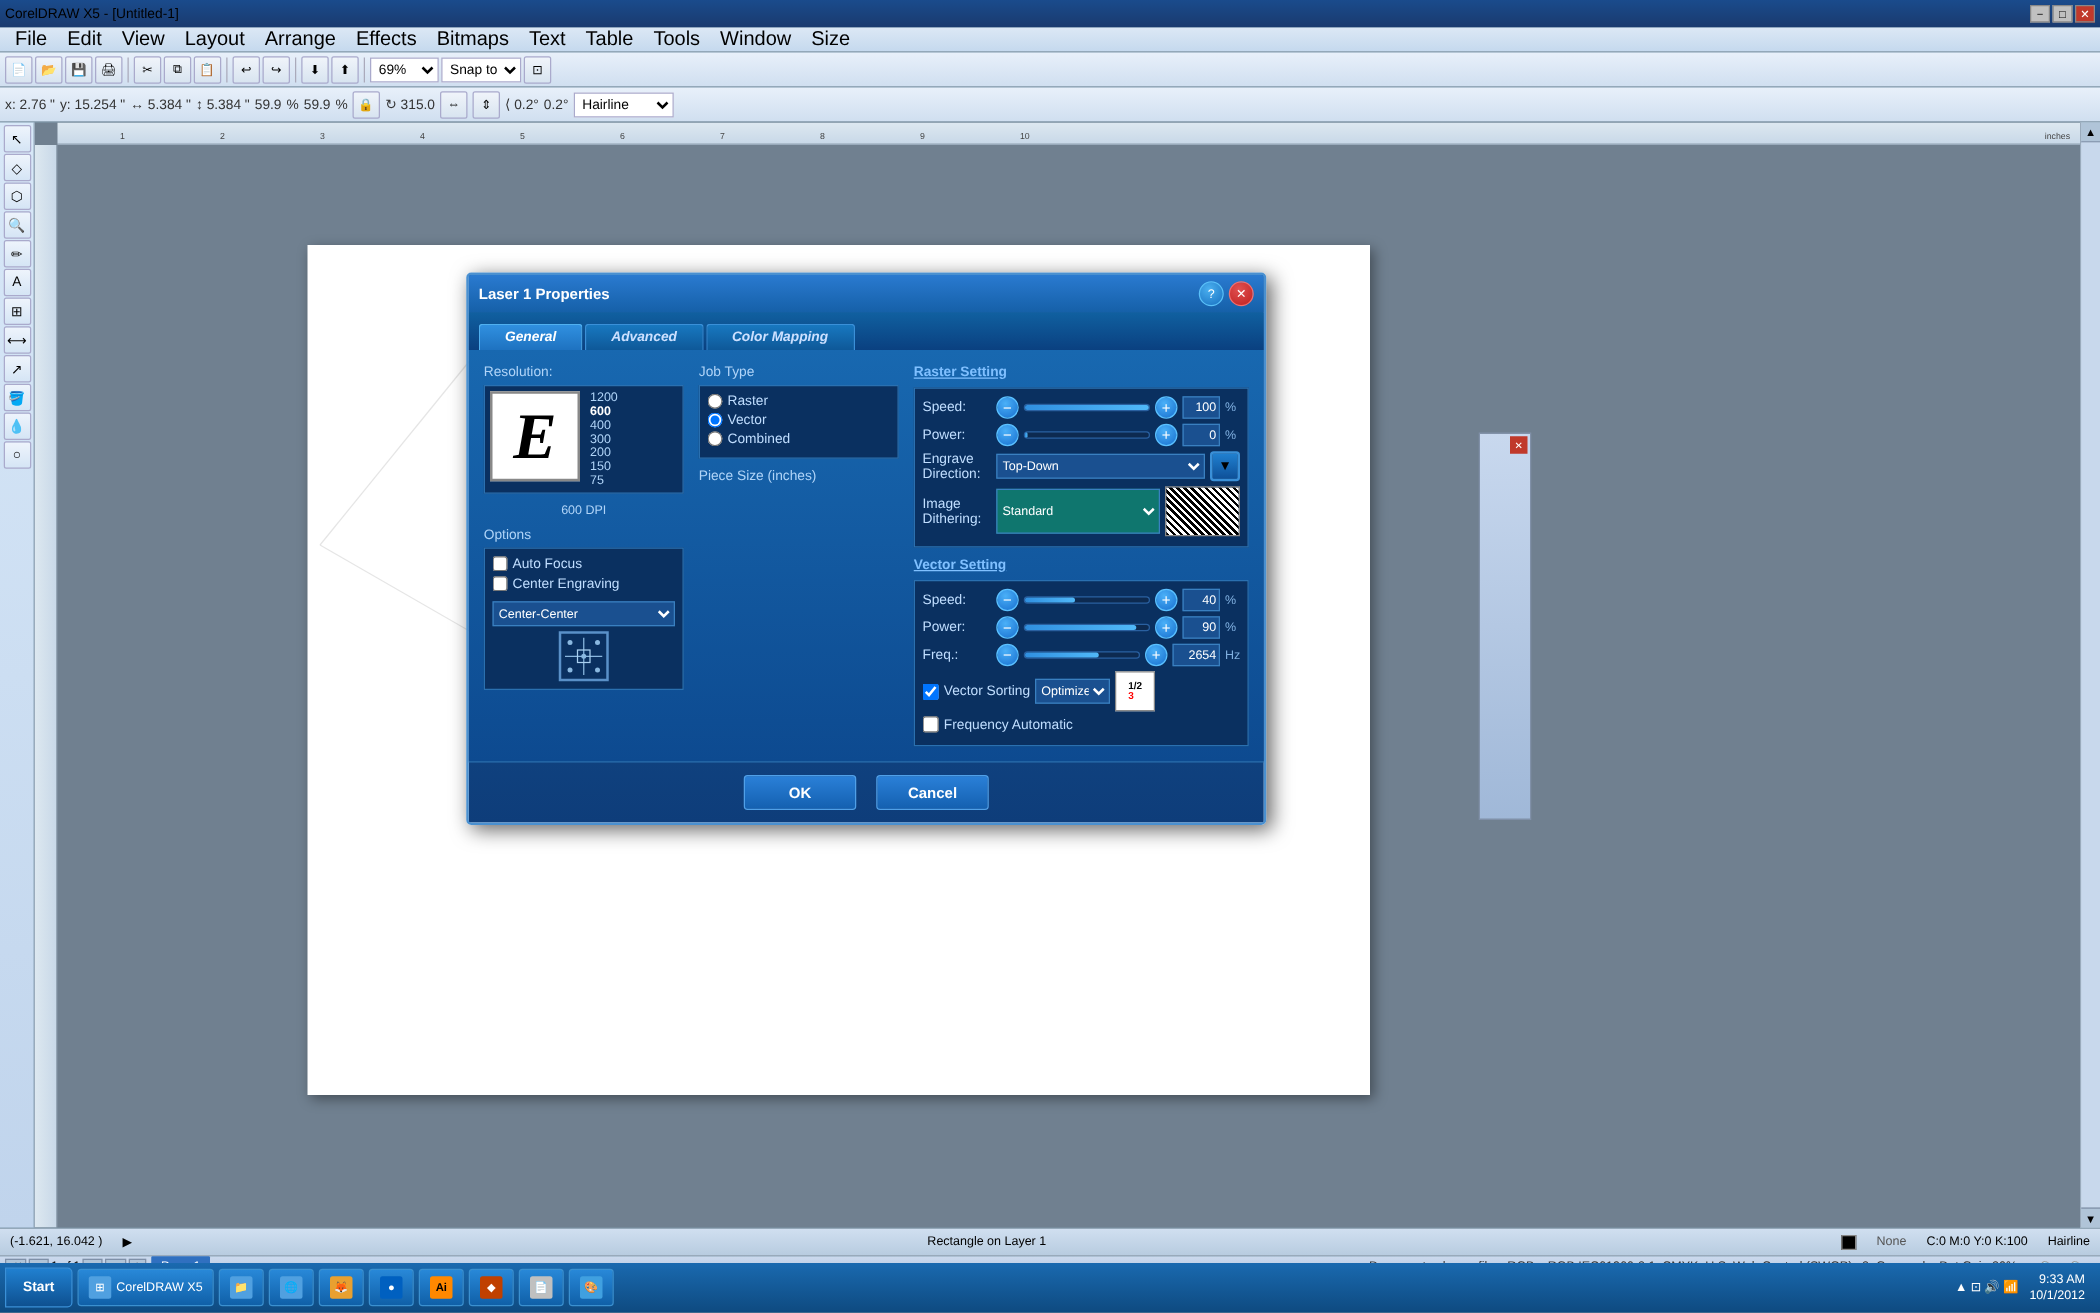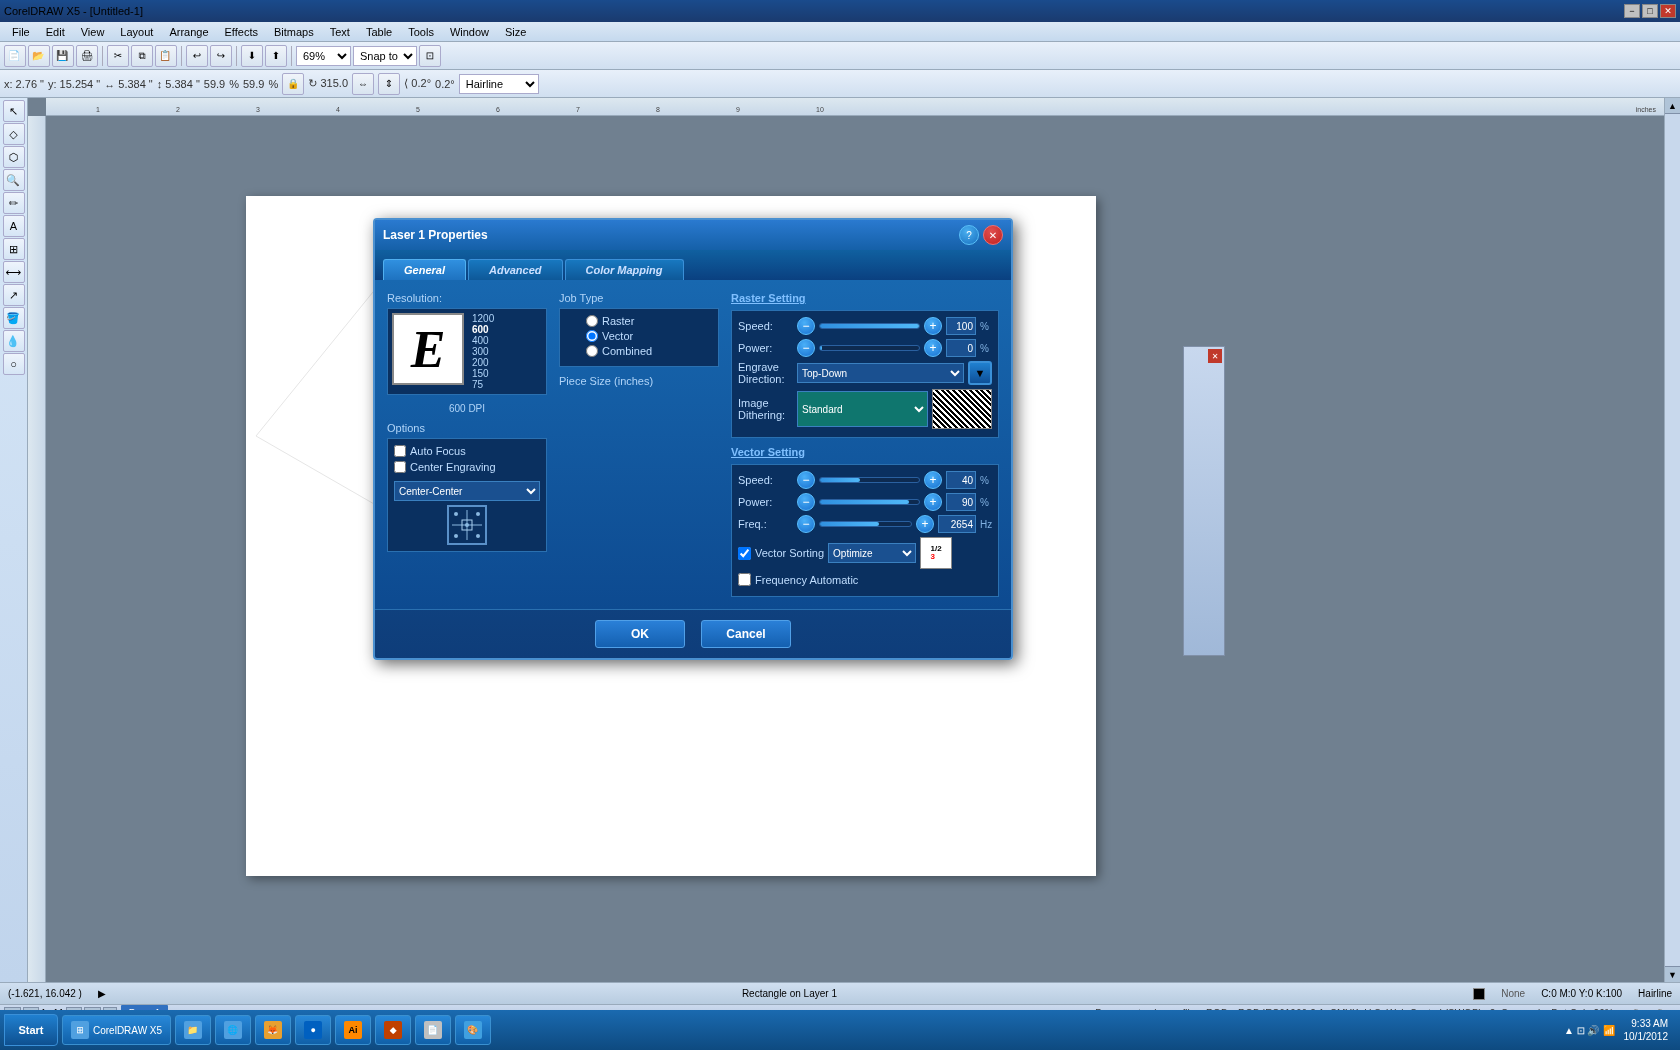--- a/index.html
+++ b/index.html
@@ -46,21 +46,21 @@
       width: 100%;
       height: 20px;
       background: linear-gradient(to bottom, #dce8f5, #c5d9ee);
       display: flex;
       align-items: center;
       padding: 0 4px;
       border-bottom: 1px solid #9ab;
     }
     .menu-item {
       padding: 2px 8px;
-      font-size: 11px;
+      font-size: 16px;
       color: #000;
       cursor: pointer;
     }
 
     
     #toolbar1 {
       width: 100%;
       height: 28px;
       background: linear-gradient(to bottom, #e8f0fa, #d0dff0);
       display: flex;
@@ -420,21 +420,20 @@
       padding: 6px;
       margin-bottom: 8px;
     }
     .radio-row {
       display: flex;
       align-items: flex-end;
       gap: 4px;
       color: #c0deff;
       font-size: 11px;
       margin-bottom: 3px;
-      margin-left: 20px;
     }
     .radio-row input[type=radio] {
       width: 12px;
       height: 12px;
     }
     #piece-box {
       background: #0a3060;
       border: 1px solid #2a70b0;
       padding: 6px;
     }
@@ -588,21 +587,21 @@
       display: flex;
       align-items: center;
       gap: 4px;
       margin-bottom: 4px;
     }
     .vec-checkbox-label {
       color: #c0deff;
       font-size: 11px;
     }
     .sort-dropdown {
-      width: 88px;
+      width: 60px;
       height: 20px;
       font-size: 10px;
       background: #1a5090;
       color: white;
       border: 1px solid #3a80c0;
     }
     .sort-icon {
       width: 32px;
       height: 32px;
       background: white;

